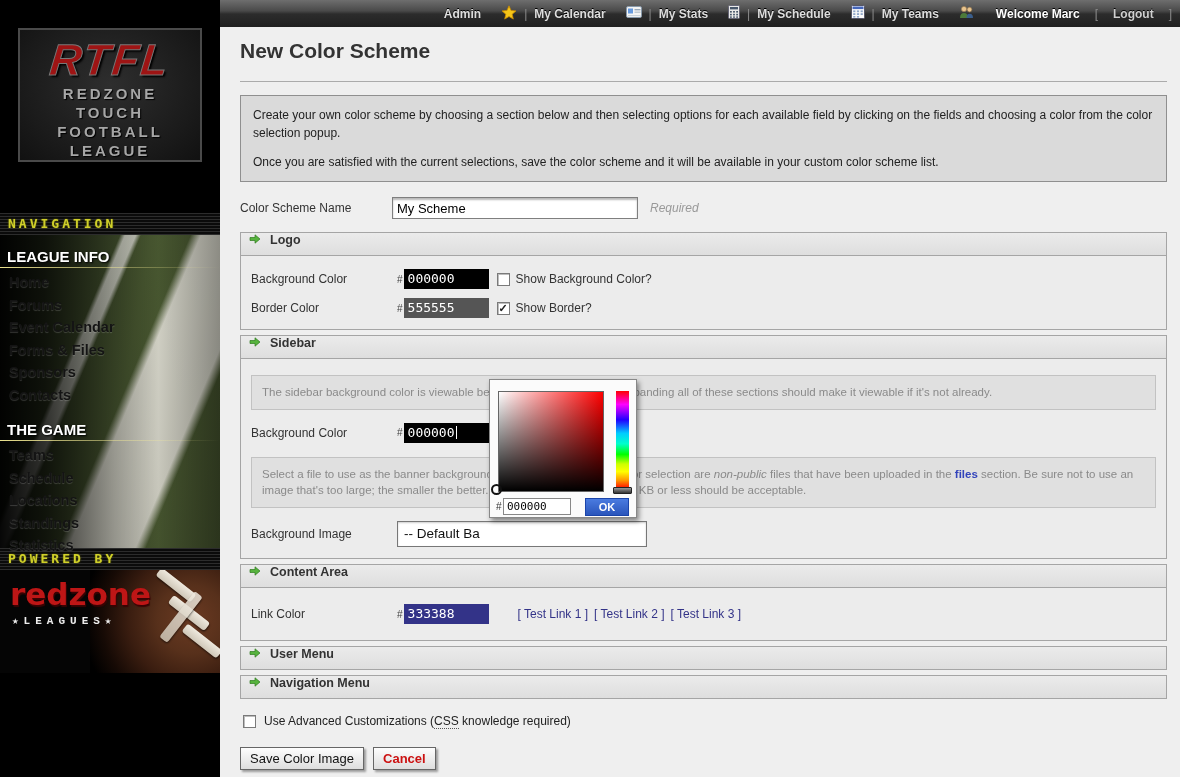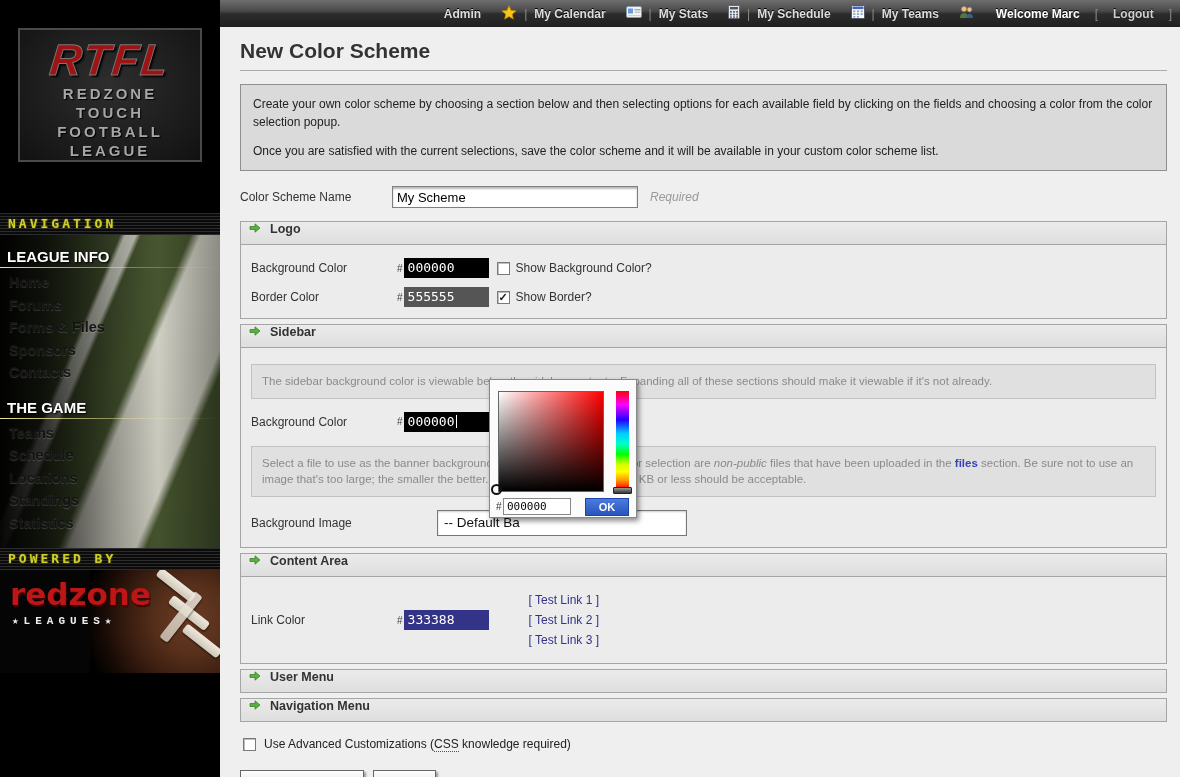--- a/index.html
+++ b/index.html
@@ -55,21 +55,21 @@
   .tb-sep { color:#8a8a8a; margin:0 7px; font-weight:normal; }
   .tb-user { margin-left:22px; margin-right:8px; display:flex; align-items:center; gap:15px; }
   .tb-welcome { color:#fff; text-shadow:0 -1px 0 #000; }
   .tb-bracket { color:#8a8a8a; font-weight:normal; }
   .tb-logout { color:#CFCFCF; cursor:pointer; text-shadow:0 -1px 0 #000; }
   .tb-icon { display:inline-block; }
 
   
   .content { position:absolute; left:220px; top:27px; width:960px; height:750px; background:#EFEFEF;
     padding:12px 13px 0 20px; font-size:12px; color:#333; }
-  h1.page-title { font-size:21px; font-weight:bold; color:#333; margin-bottom:7px; }
+  h1.page-title { font-size:21px; font-weight:bold; color:#333; margin-bottom:18px; }
   .title-rule { border:none; border-top:1px solid #ABABAB; margin-bottom:13px; }
   .instructions { border:1px solid #8F8F8F; background:#DADADA; padding:10px 12px; color:#222;
     font-size:12px; line-height:1.5; }
   .instructions p + p { margin-top:11px; }
   .name-row { display:flex; align-items:center; margin:15px 0 13px 0; }
   .form-label { width:152px; color:#333; font-size:12px; flex:none; }
   .name-input { width:246px; height:22px; border:1px solid #7f7f7f; box-shadow:inset 0 2px 2px rgba(0,0,0,0.28);
     padding:2px 4px; font-size:13px; font-family:"Liberation Sans", sans-serif; background:#fff; }
   .required-note { font-style:italic; color:#999; margin-left:12px; }
 
@@ -89,22 +89,22 @@
   .caret { display:inline-block; width:1px; height:13px; background:#fff; vertical-align:-2px; margin-left:1px; }
   .checkbox { width:13px; height:13px; background:#fff; border:1px solid #7a7a7a;
     box-shadow:inset 1px 1px 0 #bdbdbd; margin:0 6px 0 8px; flex:none; font-size:11px; line-height:11px;
     text-align:center; color:#222; font-weight:bold; cursor:pointer; }
   .note-box { border:1px solid #C2C2C2; background:#E0E0E0; color:#8a8a8a; font-size:11.5px;
     padding:8px 10px; line-height:1.45; margin-bottom:13px; }
   .note-box .em { font-style:italic; }
   .note-box a, .link { color:#3344BB; text-decoration:none; cursor:pointer; }
   .note-box .filelink { font-weight:bold; }
   .select-box { width:250px; height:26px; border:1px solid #777; background:#fff; font-size:13.5px;
-    line-height:24px; padding-left:6px; color:#111; cursor:pointer; box-shadow:inset 0 1px 2px rgba(0,0,0,0.2);margin-left:40px; }
-  .testlinks { margin-left:40px; color:#333388; font-size:12px; display:flex; gap:6px;flex-direction:column; }
+    line-height:24px; padding-left:6px; color:#111; cursor:pointer; box-shadow:inset 0 1px 2px rgba(0,0,0,0.2); }
+  .testlinks { margin-left:29px; color:#333388; font-size:12px; display:flex; gap:6px; }
   .testlinks span { cursor:pointer; }
 
   .advanced-row { display:flex; align-items:center; margin:15px 0 0 3px; color:#222; }
   .advanced-row .checkbox { margin:0 8px 0 0; }
   .abbr-css { border-bottom:1px dotted #555; }
 
   .buttons-row { margin-top:19px; display:flex; gap:9px; }
   .btn { padding:3px 9px; font-size:13px; font-family:"Liberation Sans", sans-serif;
     background:linear-gradient(#FDFDFD,#DEDEDE); border:1px solid #666;
     box-shadow:2px 2px 2px rgba(0,0,0,0.35); cursor:pointer; color:#111; }
@@ -141,20 +141,21 @@
         <div class="logo-line">TOUCH</div>
         <div class="logo-line">FOOTBALL</div>
         <div class="logo-line">LEAGUE</div>
       </div>
     </div>
     <div class="led-band">NAVIGATION</div>
     <nav class="side-nav">
       <div class="nav-group-header">LEAGUE INFO</div>
       <div class="nav-item">Home</div>
       <div class="nav-item">Forums</div>
+      <div class="nav-item">Event Calendar</div>
       <div class="nav-item">Forms &amp; Files</div>
       <div class="nav-item">Sponsors</div>
       <div class="nav-item">Contacts</div>
       <div class="nav-group-header" style="margin-top:12px;">THE GAME</div>
       <div class="nav-item">Teams</div>
       <div class="nav-item">Schedule</div>
       <div class="nav-item">Locations</div>
       <div class="nav-item">Standings</div>
       <div class="nav-item">Statistics</div>
     </nav>

